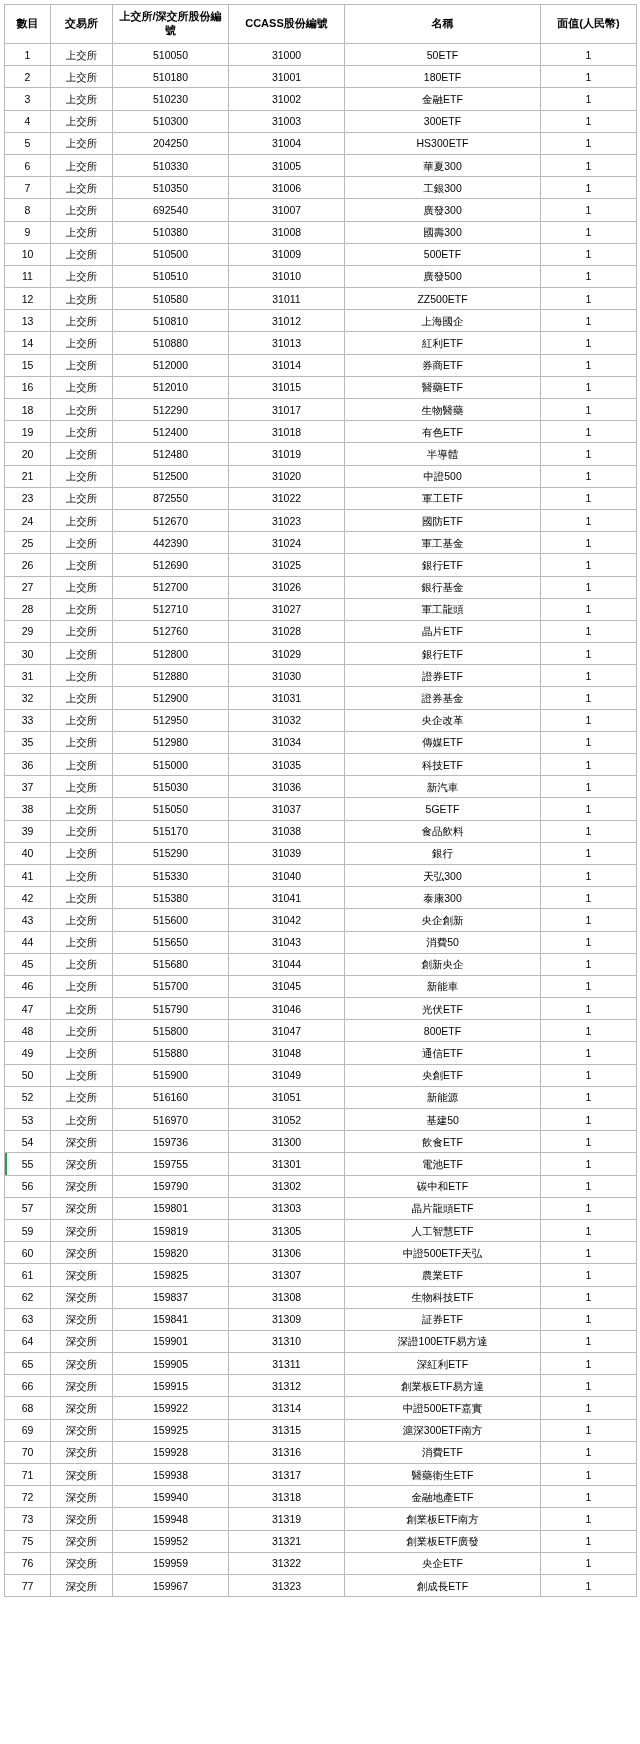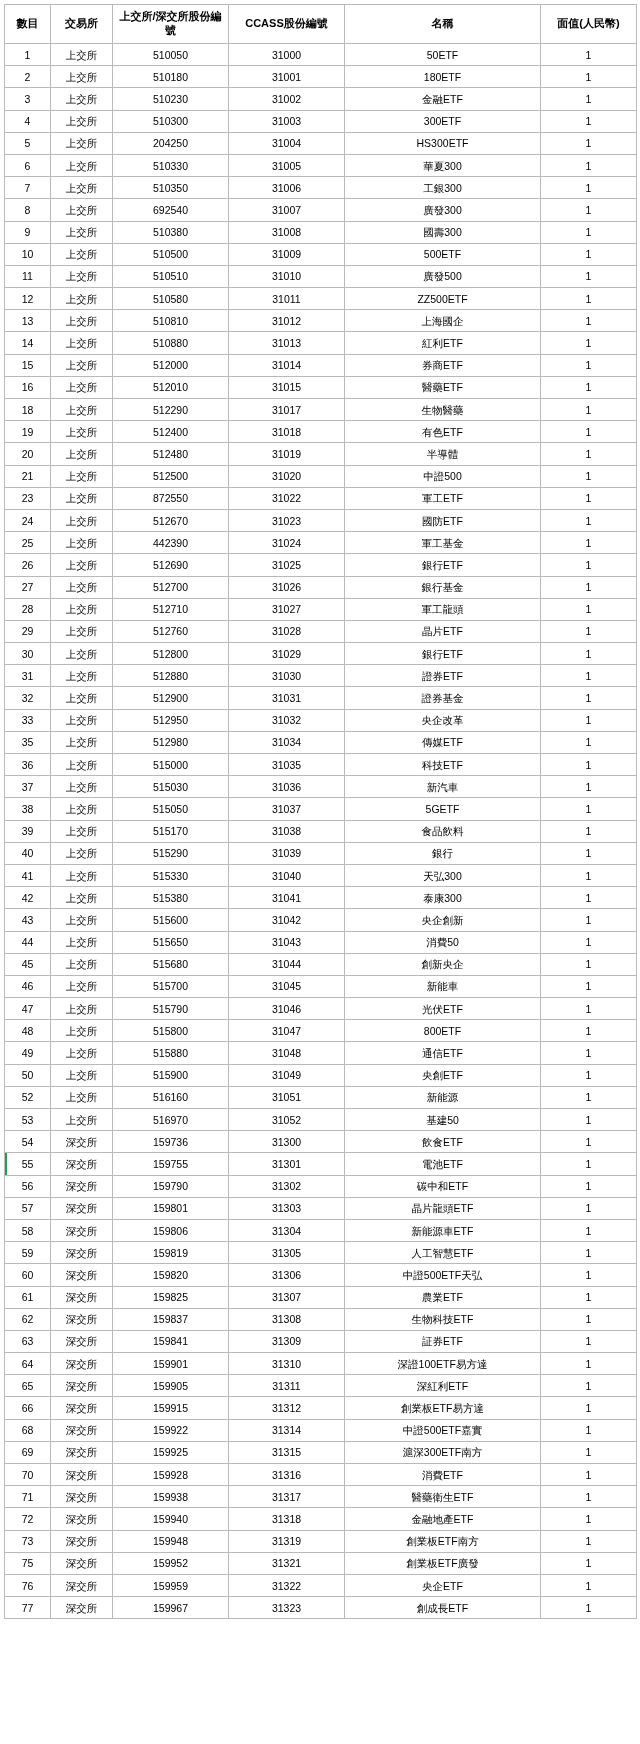--- a/index.html
+++ b/index.html
@@ -498,28 +498,20 @@
         </tr>
         <tr>
           <td class="col-no">57</td>
           <td>深交所</td>
           <td>159801</td>
           <td>31303</td>
           <td>晶片龍頭ETF</td>
           <td>1</td>
         </tr>
         <tr>
-          <td class="col-no">58</td>
-          <td>深交所</td>
-          <td>159806</td>
-          <td>31304</td>
-          <td>新能源車ETF</td>
-          <td>1</td>
-        </tr>
-        <tr>
           <td class="col-no">59</td>
           <td>深交所</td>
           <td>159819</td>
           <td>31305</td>
           <td>人工智慧ETF</td>
           <td>1</td>
         </tr>
         <tr>
           <td class="col-no">60</td>
           <td>深交所</td>

